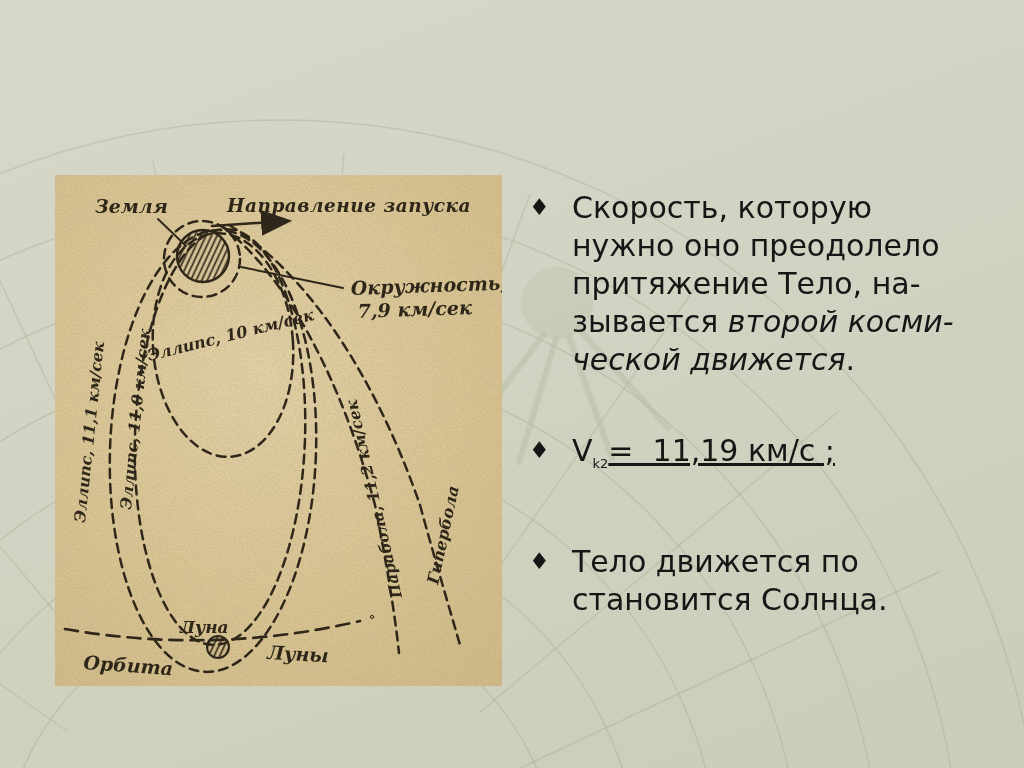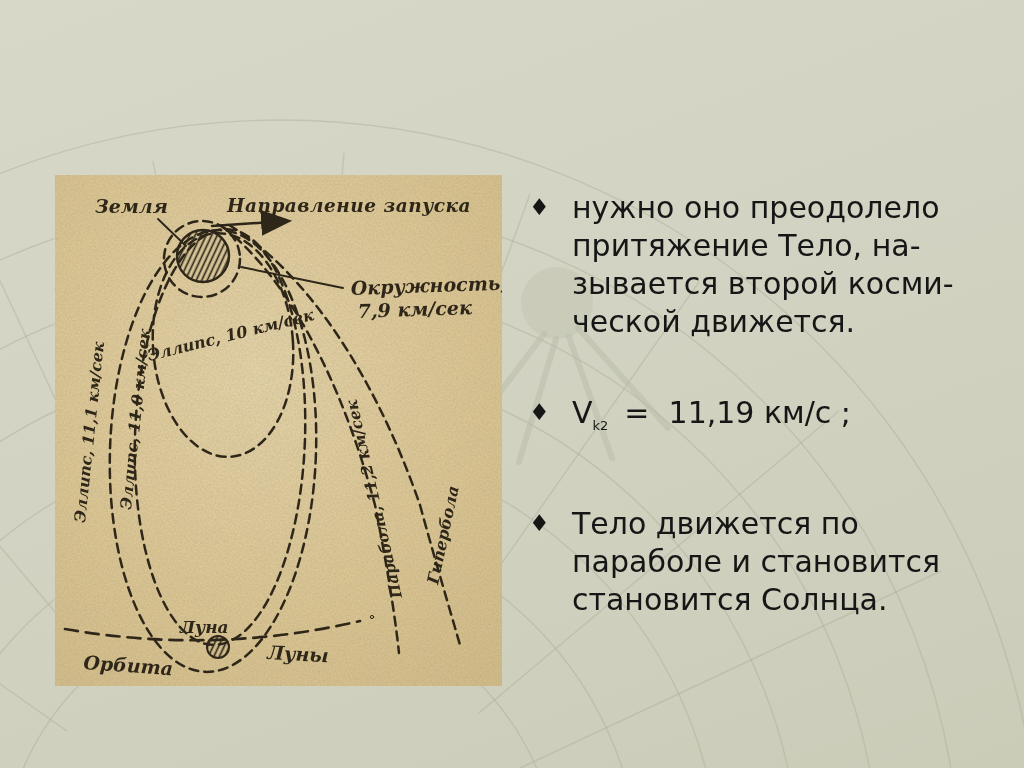--- a/index.html
+++ b/index.html
@@ -15,25 +15,25 @@
   .ink{stroke:var(--ink,#2e2719);fill:none;stroke-linecap:round;}
   .d1{stroke-width:2.5;stroke-dasharray:9 6;}
   .d2{stroke-width:2.7;stroke-dasharray:13 8;}
   .thin{stroke-width:1.9;}
   .lbl{font-family:"DejaVu Serif","Liberation Serif",serif;font-style:italic;font-weight:bold;
        fill:var(--ink,#2e2719);}
   .bullets{position:absolute;left:527px;top:189px;width:458px;color:var(--text,#161616);}
   .bullet{display:flex;}
   .bullet .marker{flex:0 0 43px;font-size:23px;line-height:37px;padding-left:2px;}
   .btext{font-size:30px;line-height:38px;}
-  .it{}
+  .it{font-style:italic;}
   .b1{margin-bottom:53px;}
   .b2{margin-bottom:60px;}
   .b2 sub{font-size:13px;}
-  .eqrest{margin-left:16px;white-space:pre;}
+  .eqrest{margin-left:0;white-space:pre;text-decoration:underline;}
 </style>
 </head>
 <body>
 
 <div class="slide">
 
   <svg class="bg" viewBox="0 0 1024 768" aria-hidden="true">
     <g>
       <circle class="mesh" cx="280" cy="880" r="280"></circle>
       <circle class="mesh" cx="280" cy="880" r="360"></circle>
@@ -116,37 +116,37 @@
     <text class="lbl" font-size="19" transform="translate(28,494) rotate(4)">Орбита</text>
     <text class="lbl" font-size="19" transform="translate(212,484) rotate(3)">Луны</text>
     <text class="lbl" x="125" y="458" font-size="17">Луна</text>
   </svg>
 
   <div class="bullets">
 
     <div class="bullet b1">
       <span class="marker">♦</span>
       <div class="btext">
+        <div>Скорость, которую</div>
         <div>нужно оно преодолело</div>
         <div>притяжение Тело, на-</div>
         <div><span>зывается </span><span class="it">второй косми-</span></div>
         <div><span class="it">ческой движется</span><span>.</span></div>
       </div>
     </div>
 
     <div class="bullet b2">
       <span class="marker">♦</span>
       <div class="btext">
         <span>V</span><sub>k2</sub><span class="eqrest">=  11,19 км/с ;</span>
       </div>
     </div>
 
     <div class="bullet b3">
       <span class="marker">♦</span>
       <div class="btext">
         <div>Тело движется по</div>
-        <div>параболе и становится</div>
         <div>становится Солнца.</div>
       </div>
     </div>
 
   </div>
 </div>
 
 </body></html>

